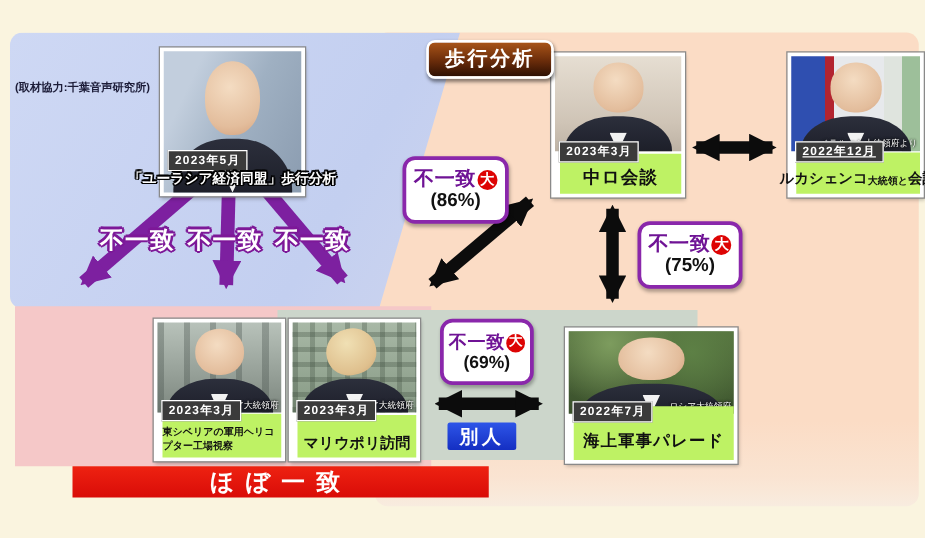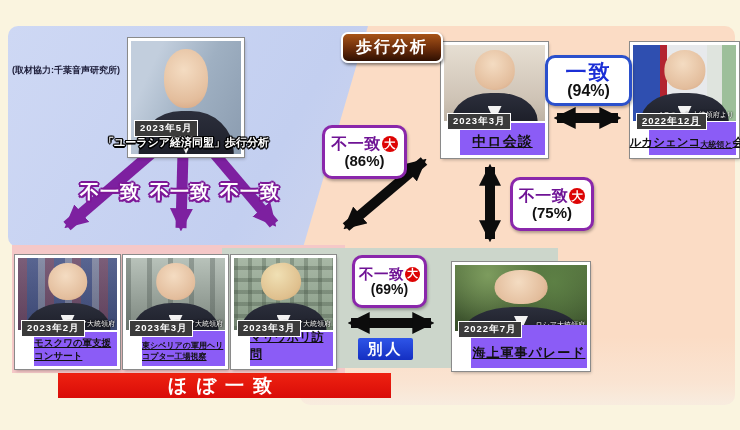--- a/index.html
+++ b/index.html
@@ -26,21 +26,21 @@
   .photo{background:#fff;border:3px solid #fff;outline:1px solid #8a8a8a;box-shadow:1px 2px 3px rgba(0,0,0,.25);}
   .pic{position:relative;width:100%;overflow:hidden;}
   .person::before{content:"";position:absolute;left:50%;top:7%;width:40%;height:52%;transform:translateX(-50%);
     background:radial-gradient(circle at 45% 35%,#f4dcc2,#e3bd9c 70%,#d3a17e);border-radius:48% 48% 46% 46%;}
   .person::after{content:"";position:absolute;left:50%;bottom:-2px;width:86%;height:40%;transform:translateX(-50%);
     background:linear-gradient(180deg,#2c2f3c,#1c1e28);border-radius:45% 45% 0 0 / 90% 90% 0 0;}
   .shirt{position:absolute;left:50%;bottom:0;width:14px;height:15px;transform:translateX(-50%);background:#f2f2f2;clip-path:polygon(50% 100%,0 0,100% 0);z-index:2;}
   .tilt::before{transform:translateX(-58%) rotate(-14deg);background:radial-gradient(circle at 45% 30%,#f0e0b4,#dfc08e 70%,#caa272);}
   .credit{position:absolute;right:2px;font-size:7px;color:#fff;text-shadow:0 0 2px #000,0 0 2px #000;z-index:3;white-space:nowrap;}
   .date-badge{position:absolute;left:3px;background:#3b3b3b;border:1px solid #fff;color:#fff;font-size:9.5px;font-weight:bold;padding:1px 5px;letter-spacing:1px;z-index:4;white-space:nowrap;}
-  .cap-strip{position:absolute;left:16px;right:0;bottom:0;background:#8b5cf6;display:flex;align-items:flex-end;justify-content:center;color:#111;font-weight:bold;z-index:3;text-decoration:underline;}
+  .cap-strip{position:absolute;left:4px;right:0;bottom:0;background:#bef264;display:flex;align-items:flex-end;justify-content:center;color:#111;font-weight:bold;z-index:3;}
   .cap-outline{position:absolute;left:50%;transform:translateX(-50%);white-space:nowrap;color:#fff;font-weight:bold;font-size:11px;z-index:4;
     text-shadow:-1.5px 0 #000,1.5px 0 #000,0 -1.5px #000,0 1.5px #000,-1px -1px #000,1px 1px #000,-1px 1px #000,1px -1px #000;}
 
   
   .scene-studio{background:linear-gradient(115deg,#c2cedd 20%,#9fb0c2 55%,#8b9cb0);}
   .scene-beige{background:linear-gradient(180deg,#e6ded2,#cfc4b6 70%,#bdb2a4);}
   .scene-flags{background:linear-gradient(90deg,#2f4fb0 0 26%,#b32430 26% 33%,#e7e9ec 33% 72%,#dfe4de 72% 86%,#9dbf9a 86%);}
   .scene-crowd{background:repeating-linear-gradient(90deg,rgba(160,60,80,.35) 0 9px,rgba(60,80,150,.35) 9px 20px,rgba(230,230,240,.25) 20px 27px),linear-gradient(180deg,#68708e,#3a4260);}
   .scene-factory{background:repeating-linear-gradient(90deg,rgba(70,80,75,.35) 0 5px,transparent 5px 21px),linear-gradient(180deg,#b8c2ba,#8e9890 70%,#7c867e);}
   .scene-building{background:repeating-linear-gradient(0deg,rgba(60,75,60,.3) 0 4px,transparent 4px 12px),repeating-linear-gradient(90deg,rgba(60,75,60,.3) 0 4px,transparent 4px 14px),linear-gradient(180deg,#a8b8a6,#879a85);}
@@ -102,28 +102,20 @@
         <span class="shirt"></span>
       </div>
     <div class="date-badge" style="top:79px;">2023年5月</div>
     <div class="cap-outline" style="top:94px;">「ユーラシア経済同盟」歩行分析</div>
   </div>
 
   <div class="plabel" style="left:110px;top:192px;">不一致</div>
   <div class="plabel" style="left:180px;top:192px;">不一致</div>
   <div class="plabel" style="left:250px;top:192px;">不一致</div>
 
-  <div class="abs photo" style="left:15px;top:255px;width:99px;height:108px;">
-    <div class="pic person scene-crowd" style="height:72px;">
-        <span class="shirt"></span>
-      <div class="credit" style="bottom:1px;">ロシア大統領府</div>
-    </div>
-    <div class="date-badge" style="top:62px;">2023年2月</div>
-    <div class="cap-strip" style="height:31px;font-size:9.5px;padding-bottom:3px;">モスクワの軍支援コンサート</div>
-  </div>
 
   <div class="abs photo" style="left:123px;top:255px;width:99px;height:108px;">
     <div class="pic person scene-factory" style="height:72px;">
         <span class="shirt"></span>
       <div class="credit" style="bottom:1px;">ロシア大統領府</div>
     </div>
     <div class="date-badge" style="top:62px;">2023年3月</div>
     <div class="cap-strip" style="height:31px;font-size:8px;padding-bottom:4px;transform-origin:center bottom;">東シベリアの軍用ヘリコプター工場視察</div>
   </div>
 
@@ -161,24 +153,20 @@
 
   <div class="abs photo" style="left:452px;top:262px;width:132px;height:103px;">
     <div class="pic person scene-trees" style="height:66px;">
         <span class="shirt"></span>
       <div class="credit" style="bottom:1px;">ロシア大統領府</div>
     </div>
     <div class="date-badge" style="top:56px;">2022年7月</div>
     <div class="cap-strip" style="height:37px;font-size:13px;padding-bottom:6px;letter-spacing:1px;">海上軍事パレード</div>
   </div>
 
-  <div class="cmp-box cmp-match" style="left:545px;top:55px;width:81px;height:45px;">
-    <div class="match-label">一致</div>
-    <div class="cmp-val" style="font-size:16px;">(94%)</div>
-  </div>
 
   <div class="cmp-box cmp-mis" style="left:322px;top:125px;width:79px;height:48px;">
     <div class="cmp-l1">
       <span class="mis-label">不一致</span>
       <span class="big-circle">大</span>
     </div>
     <div class="cmp-val">(86%)</div>
   </div>
 
   <div class="cmp-box cmp-mis" style="left:510px;top:177px;width:78px;height:48px;">

